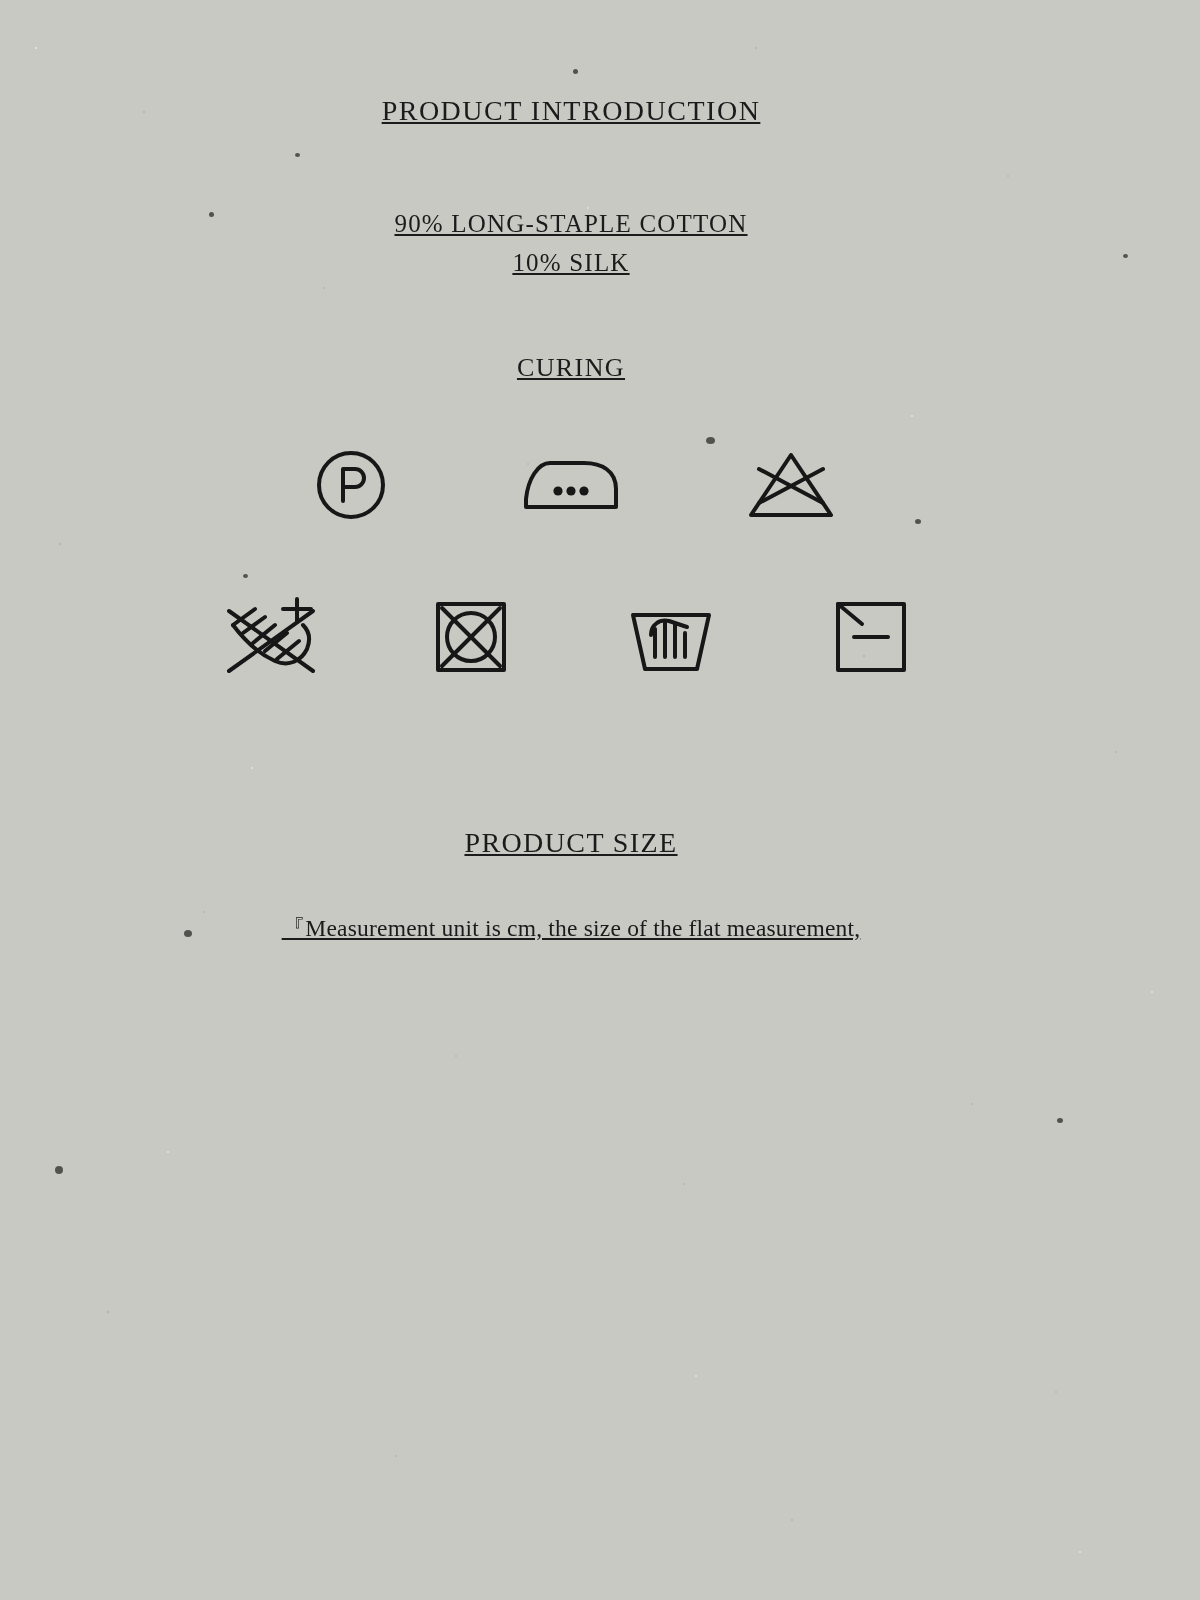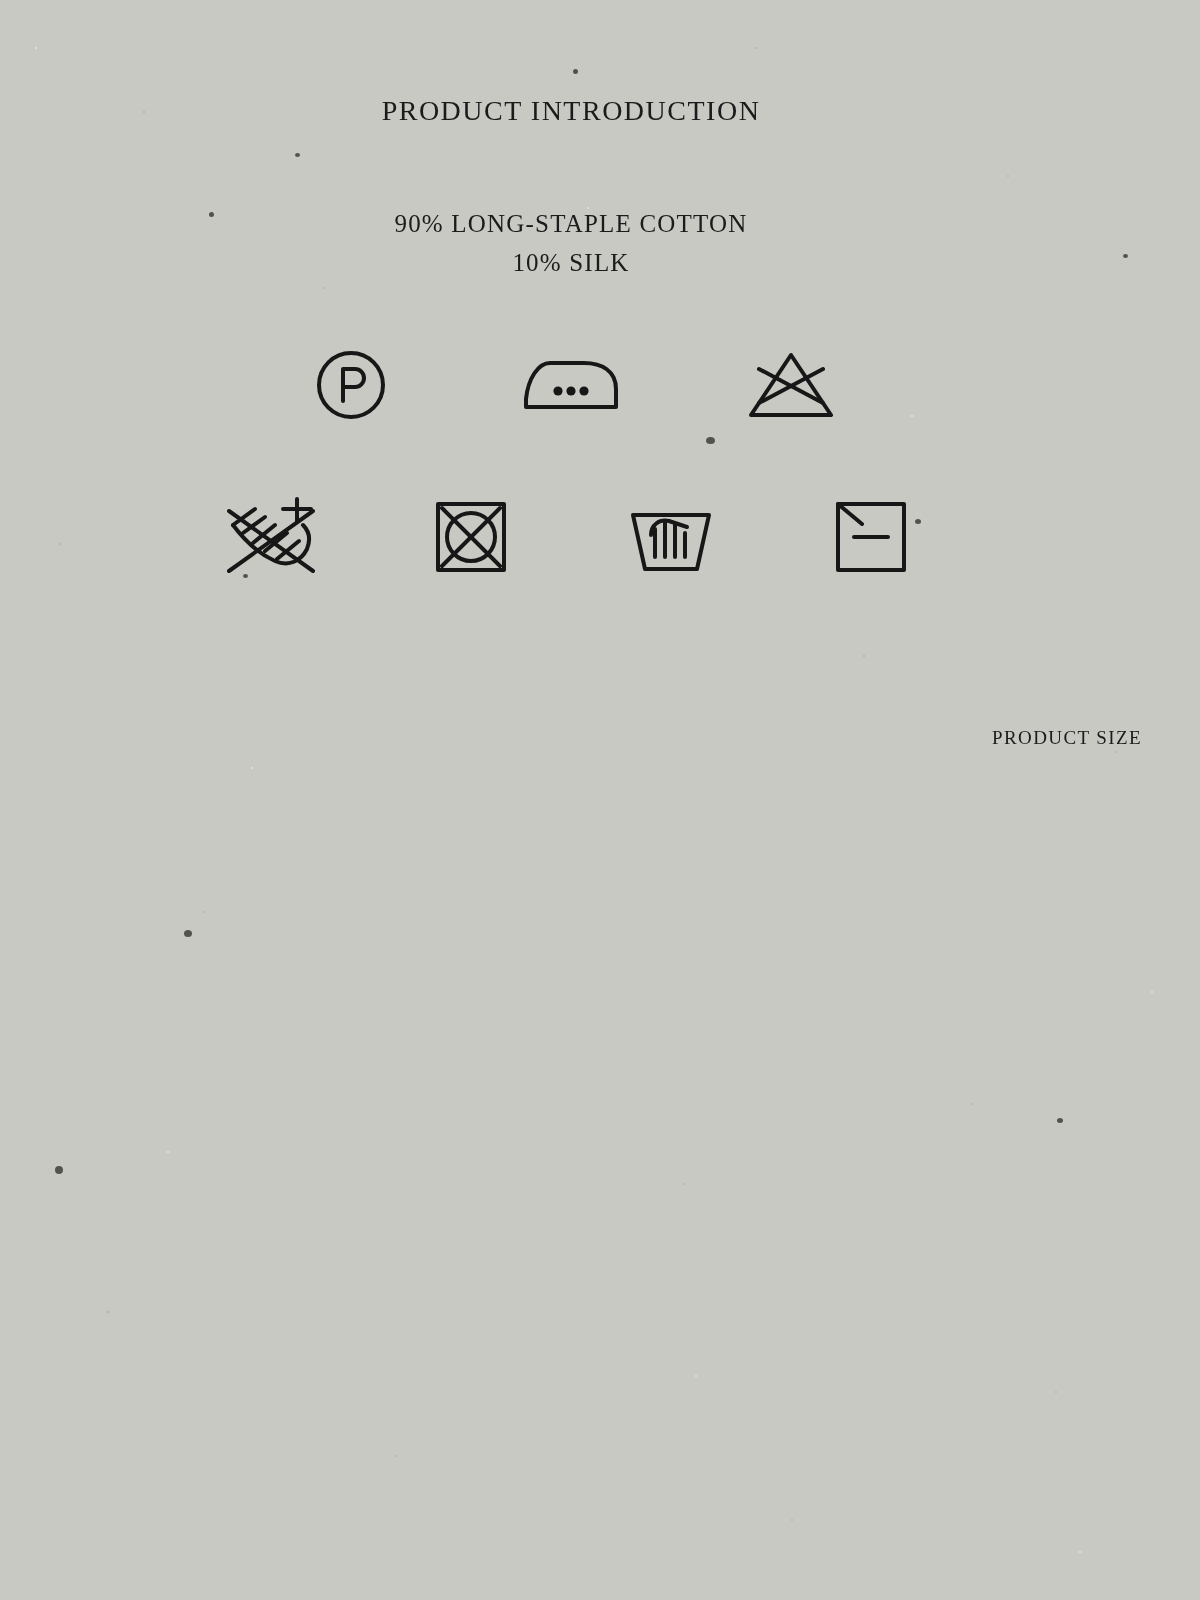--- a/index.html
+++ b/index.html
@@ -62,20 +62,21 @@
     pointer-events: none;
     opacity: .75;
   }
 
   .sheet {
     position: relative;
     z-index: 3;
     width: 1142px;
     height: 1600px;
     box-sizing: border-box;
+    text-decoration: underline;
   }
 
   .h1 {
     text-align: center;
     font-size: 28px;
     letter-spacing: 1.5px;
     padding-top: 95px;
   }
   .composition {
     text-align: center;
@@ -109,22 +110,22 @@
   }
 
   .care-note {
     text-align: center;
     font-size: 23px;
     margin-top: 58px;
     letter-spacing: .4px;
   }
 
   .h2-size {
-    text-align: right;
-    font-size: 19px;
+    text-align: center;
+    font-size: 28px;
     letter-spacing: 1.4px;
     margin-top: 140px;
   }
   .size-note {
     text-align: center;
     font-size: 23.5px;
     margin-top: 48px;
     line-height: 1.85;
     letter-spacing: .2px;
   }
@@ -176,20 +177,21 @@
 
 <div class="sheet">
 
   <div class="h1">PRODUCT INTRODUCTION</div>
 
   <div class="composition">
     <div>90% LONG-STAPLE COTTON</div>
     <div>10% SILK</div>
   </div>
 
+  <div class="h2-curing">CURING</div>
 
   <div class="icon-row row1">
     <div class="icon-cell">
       <span>
         <svg width="88" height="88" viewBox="0 0 88 88">
           <circle class="stroke" cx="44" cy="44" r="32"></circle>
           <path class="stroke" d="M36 28 L36 60 M36 28 L48 28 A9 9 0 0 1 48 46 L36 46" stroke-width="4.5"></path>
         </svg>
       </span>
     </div>
@@ -253,16 +255,17 @@
           <path class="stroke" d="M10 10 L34 30" stroke-width="3.5"></path>
         </svg>
       </span>
     </div>
   </div>
 
 
   <div class="h2-size">PRODUCT SIZE</div>
 
   <div class="size-note">
+    <div>『Measurement unit is cm, the size of the flat measurement,</div>
   </div>
 
 
 </div>
 
 </body></html>

